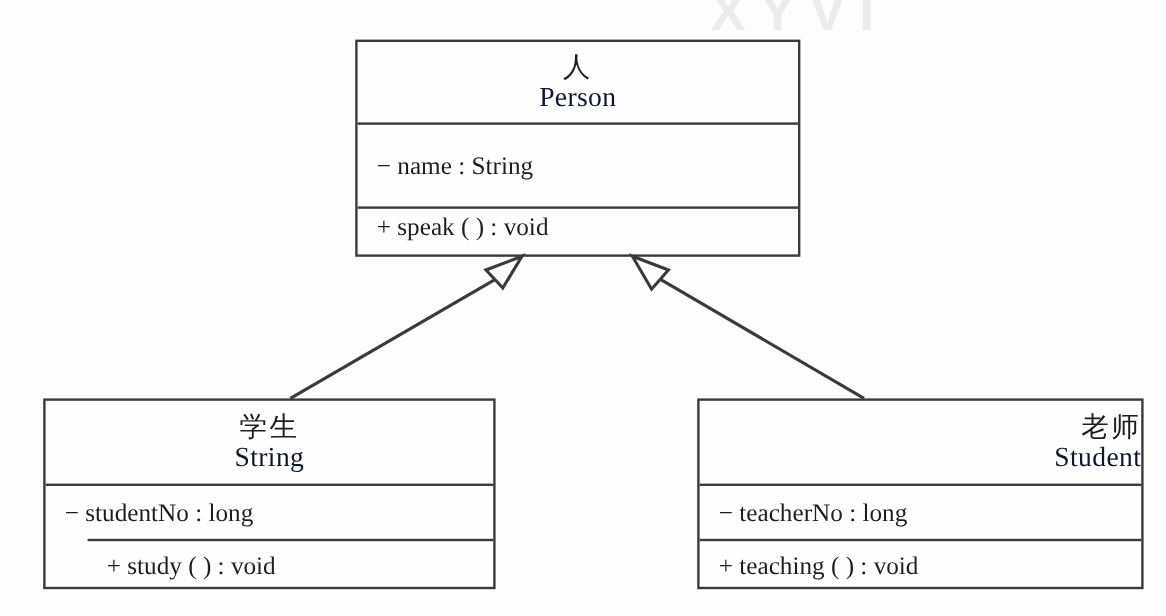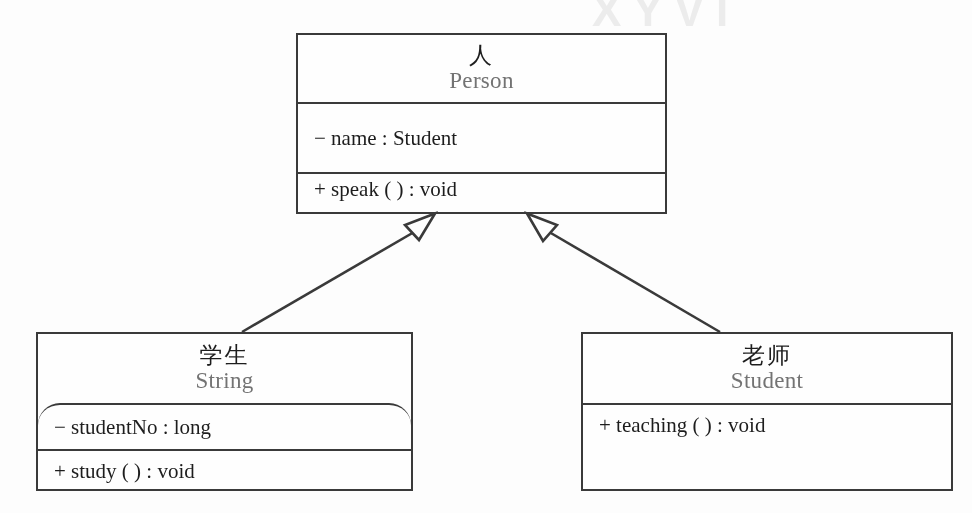--- a/index.html
+++ b/index.html
@@ -50,21 +50,21 @@
     justify-content: center;
     line-height: 1.05;
   }
   .uml-title-cjk {
     font-size: 23px;
     color: #1d1d1d;
     letter-spacing: 2px;
   }
   .uml-title-en {
     font-size: 23px;
-    color: #737373;
+    color: #0f172a;
     letter-spacing: 0.3px;
     font-family: Liberation Serif, serif;
   }
   .uml-members {
     display: flex;
     flex-direction: column;
     justify-content: center;
     padding-left: 16px;
   }
   .uml-member {
@@ -76,26 +76,26 @@
 
   
   #class-person        { left: 296px; top: 33px;  width: 371px; height: 181px; }
   #person-title        { height: 67px; }
   #person-attributes   { height: 70px; }
   #person-methods      { height: 32px; padding-left: 16px; }
 
   
   #class-student       { left: 36px;  top: 332px; width: 377px; height: 159px; }
   #student-title       { height: 69px; }
-  #student-attributes  { height: 46px; border-radius: 22px; }
-  #student-methods     { height: 42px; }
+  #student-attributes  { height: 46px; }
+  #student-methods     { height: 42px; margin-left: 35px; }
 
   
   #class-teacher       { left: 581px; top: 332px; width: 372px; height: 159px; }
-  #teacher-title       { height: 69px; }
+  #teacher-title       { height: 69px; align-items: flex-end; }
   #teacher-attributes  { height: 46px; }
   #teacher-methods     { height: 42px; justify-content: center; }
 
   
   #connectors {
     position: absolute;
     left: 0;
     top: 0;
     width: 972px;
     height: 513px;
@@ -110,21 +110,21 @@
   <div class="watermark">XYVI</div>
 
   <div class="uml-class" id="class-person">
 
     <div class="uml-section uml-title" id="person-title">
       <div class="uml-title-cjk">人</div>
       <div class="uml-title-en">Person</div>
     </div>
 
     <div class="uml-section uml-members" id="person-attributes">
-      <div class="uml-member">− name : Student</div>
+      <div class="uml-member">− name : String</div>
     </div>
 
     <div class="uml-section uml-members" id="person-methods">
       <div class="uml-member">+ speak ( ) : void</div>
     </div>
   </div>
 
   <div class="uml-class" id="class-student">
 
     <div class="uml-section uml-title" id="student-title">
@@ -141,20 +141,23 @@
     </div>
   </div>
 
   <div class="uml-class" id="class-teacher">
 
     <div class="uml-section uml-title" id="teacher-title">
       <div class="uml-title-cjk">老师</div>
       <div class="uml-title-en">Student</div>
     </div>
 
+    <div class="uml-section uml-members" id="teacher-attributes">
+      <div class="uml-member">− teacherNo : long</div>
+    </div>
 
     <div class="uml-section uml-members" id="teacher-methods">
       <div class="uml-member">+ teaching ( ) : void</div>
     </div>
   </div>
 
   <svg id="connectors" viewBox="0 0 972 513">
 
     <line x1="242" y1="332" x2="421" y2="228" stroke="#3a3a3a" stroke-width="2.6"></line>
     <polygon points="435,213.5 405,225 419,240" fill="#fefefe" stroke="#3a3a3a" stroke-width="2.6" stroke-linejoin="miter"></polygon>

